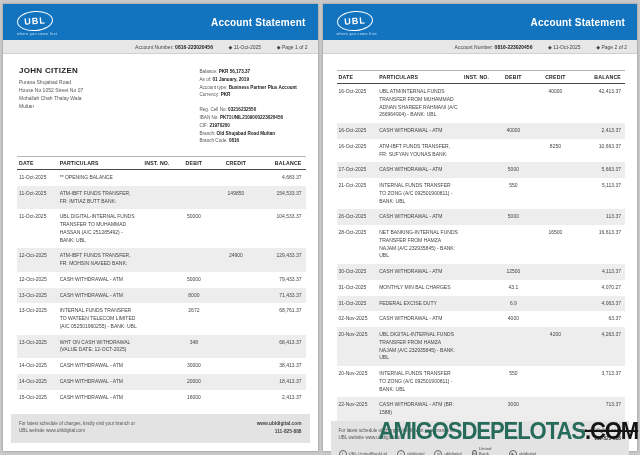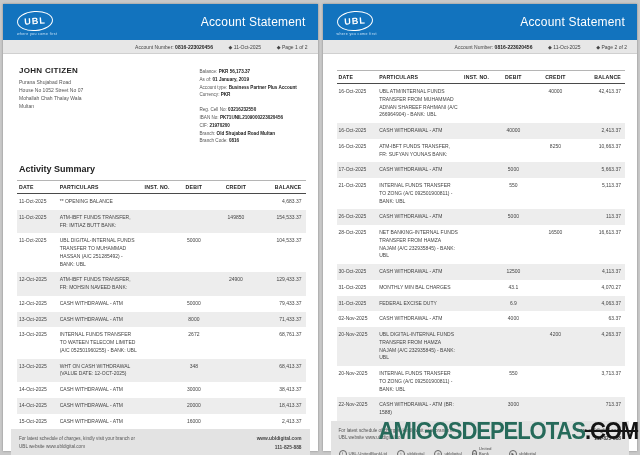--- a/index.html
+++ b/index.html
@@ -20,21 +20,21 @@
     justify-content:space-between;padding:0 12px 0 14px;flex:0 0 auto;
   }
   .logo{display:flex;flex-direction:column;align-items:flex-start;gap:1px;margin-top:2px;}
   .logo-oval{
     border:1.6px solid #ffffff;border-radius:50%;width:34px;height:18px;
     display:flex;align-items:center;justify-content:center;
     color:#ffffff;font-weight:bold;font-size:9px;letter-spacing:1px;
     transform:rotate(-4deg);
   }
   .logo-tag{color:#cfe6f8;font-size:3.5px;letter-spacing:.4px;}
-  .hd-title{color:#ffffff;font-size:12px;font-weight:normal;letter-spacing:.2px;}
+  .hd-title{color:#ffffff;font-size:10px;font-weight:bold;letter-spacing:.2px;}
   
   .meta{
     background:#e7e7e7;border-bottom:1px solid #d0d0d0;height:13px;flex:0 0 auto;
     display:flex;align-items:center;font-size:5px;color:#444;
     padding:0 10px 0 42%;justify-content:space-between;white-space:nowrap;
   }
   .meta b{color:#222;}
   
   .info-wrap{display:flex;padding:12px 14px 0 16px;flex:0 0 auto;gap:41px;}
   .cust{flex:1;}
@@ -134,21 +134,20 @@
 
         <div class="row"><span>Reg. Cell No: </span><b>03216232550</b></div>
             <div class="row"><span>IBAN No: </span><b>PK71UNIL2109000223020456</b></div>
             <div class="row"><span>CIF: </span><b>21970200</b></div>
             <div class="row"><span>Branch: </span><b>Old Shujabad Road Multan</b></div>
             <div class="row"><span>Branch Code: </span><b>0816</b></div>
           </div>
       </div>
     </div>
 
-    <h2 class="sec-title">Activity Summary</h2>
 
     <table class="tbl">
       <thead>
         <tr>
             <th>DATE</th>
             <th>PARTICULARS</th>
             <th>INST. NO.</th>
             <th>DEBIT</th>
             <th>CREDIT</th>
             <th>BALANCE</th>

